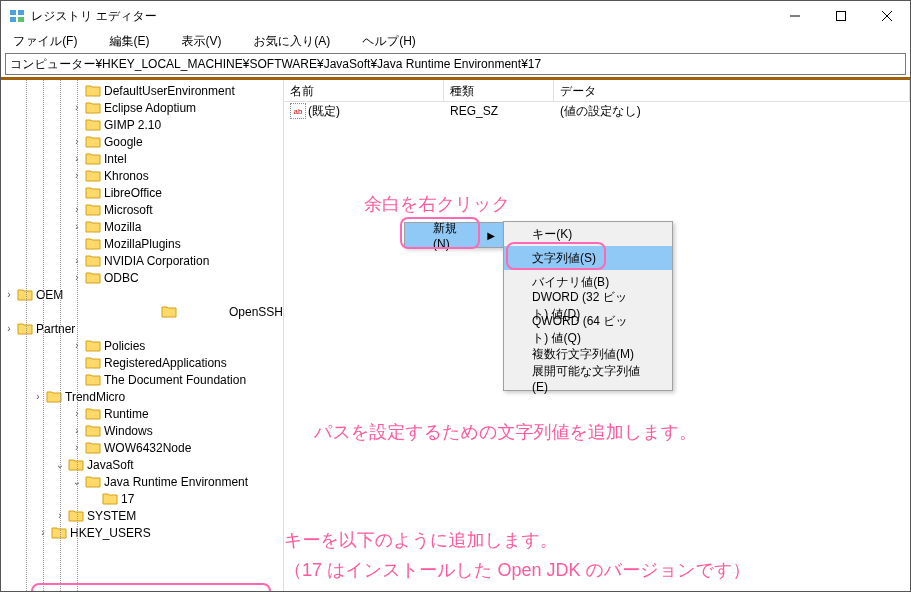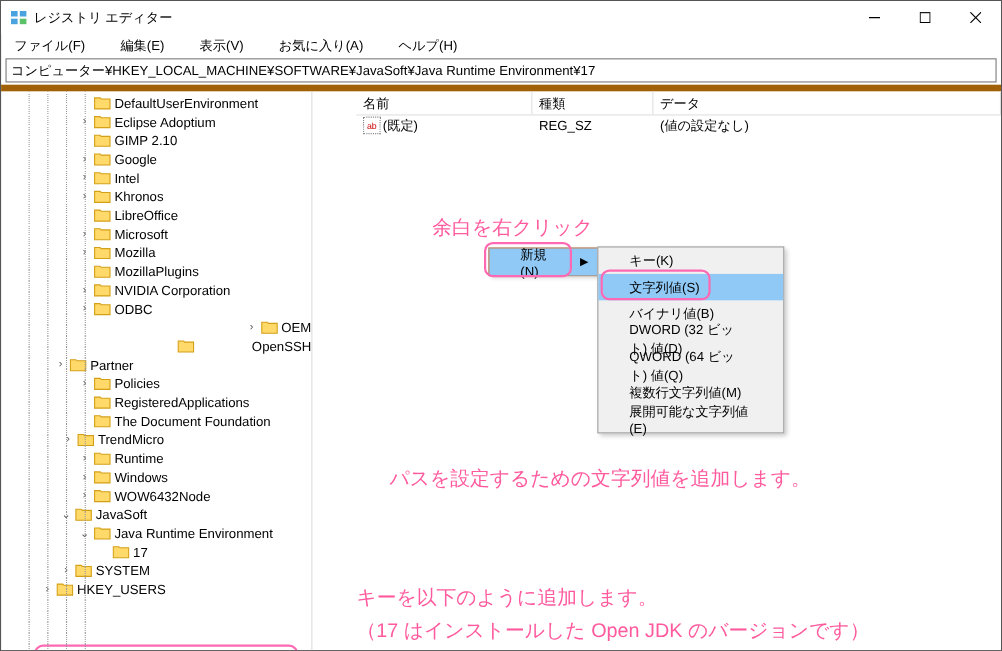--- a/index.html
+++ b/index.html
@@ -6,21 +6,21 @@
 body { background: #fff; width: 911px; height: 592px; overflow: hidden; position: relative; }
 .window { width: 911px; height: 592px; border: 1px solid #555; display: flex; flex-direction: column; background: #fff; }
 .titlebar { height: 30px; display: flex; align-items: center; padding-left: 8px; background: #fff; }
 .titlebar-icon { width: 16px; height: 16px; margin-right: 6px; }
 .title-text { flex: 1; font-size: 12px; }
 .win-controls { display: flex; height: 100%; }
 .win-btn { width: 46px; height: 100%; display: flex; align-items: center; justify-content: center; font-size: 14px; font-family: "Segoe MDL2 Assets", sans-serif; }
 .menubar { height: 20px; display: flex; align-items: center; padding-left: 4px; gap: 16px; }
 .menu-item { padding: 2px 8px; font-size: 12px; }
 .addressbar { height: 22px; border: 1px solid #7a7a7a; margin: 2px 4px; padding: 2px 4px; font-size: 12px; background: #fff; }
-.content { flex: 1; display: flex; border-top: 6px solid #a16207; gap: 40px; }
+.content { flex: 1; display: flex; border-top: 3px solid #a16207; }
 .tree-pane { width: 283px; border-right: 1px solid #ddd; overflow: hidden; position: relative; }
 .tree { padding: 2px 0; }
 .tree-node { display: flex; align-items: center; height: 17px; white-space: nowrap; }
 .chevron { width: 16px; height: 16px; display: inline-flex; align-items: center; justify-content: center; font-size: 10px; color: #555; }
 .folder-icon { width: 16px; height: 14px; margin-right: 3px; display: inline-flex; align-items: center; }
 .tree-label { font-size: 12px; }
 .sel-box { position: absolute; border: 2px solid #ff69b4; border-radius: 8px; pointer-events: none; }
 .list-pane { flex: 1; position: relative; }
 .list-header { display: flex; height: 22px; border-bottom: 1px solid #e0e0e0; }
 .col { padding: 3px 6px; font-size: 12px; border-right: 1px solid #e0e0e0; }
@@ -189,39 +189,39 @@
           </div>
           <div class="tree-node" style="padding-left: 68px;">
             <span class="chevron">›</span>
             <span class="folder-icon">
               <svg width="16" height="14" viewBox="0 0 16 14">
                 <path d="M1 2h5l1 1h8v9H1z" fill="#ffd96a" stroke="#d4a017"></path>
               </svg>
             </span>
             <span class="tree-label">ODBC</span>
           </div>
-          <div class="tree-node" style=" justify-content: flex-end;">
+          <div class="tree-node" style="">
             <span class="chevron">›</span>
             <span class="folder-icon">
               <svg width="16" height="14" viewBox="0 0 16 14">
                 <path d="M1 2h5l1 1h8v9H1z" fill="#ffd96a" stroke="#d4a017"></path>
               </svg>
             </span>
             <span class="tree-label">OEM</span>
           </div>
           <div class="tree-node" style="padding-left: 96px; justify-content: space-between;">
             <span class="chevron"></span>
             <span class="folder-icon">
               <svg width="16" height="14" viewBox="0 0 16 14">
                 <path d="M1 2h5l1 1h8v9H1z" fill="#ffd96a" stroke="#d4a017"></path>
               </svg>
             </span>
             <span class="tree-label">OpenSSH</span>
           </div>
-          <div class="tree-node" style=" margin-left: 46px;">
+          <div class="tree-node" style="">
             <span class="chevron">›</span>
             <span class="folder-icon">
               <svg width="16" height="14" viewBox="0 0 16 14">
                 <path d="M1 2h5l1 1h8v9H1z" fill="#ffd96a" stroke="#d4a017"></path>
               </svg>
             </span>
             <span class="tree-label">Partner</span>
           </div>
           <div class="tree-node" style="padding-left: 68px;">
             <span class="chevron">›</span>
@@ -243,21 +243,21 @@
           </div>
           <div class="tree-node" style="padding-left: 68px;">
             <span class="chevron"></span>
             <span class="folder-icon">
               <svg width="16" height="14" viewBox="0 0 16 14">
                 <path d="M1 2h5l1 1h8v9H1z" fill="#ffd96a" stroke="#d4a017"></path>
               </svg>
             </span>
             <span class="tree-label">The Document Foundation</span>
           </div>
-          <div class="tree-node" style="padding-left: 29px; margin-left: 24px;">
+          <div class="tree-node" style="padding-left: 29px;">
             <span class="chevron">›</span>
             <span class="folder-icon">
               <svg width="16" height="14" viewBox="0 0 16 14">
                 <path d="M1 2h5l1 1h8v9H1z" fill="#ffd96a" stroke="#d4a017"></path>
               </svg>
             </span>
             <span class="tree-label">TrendMicro</span>
           </div>
           <div class="tree-node" style="padding-left: 68px;">
             <span class="chevron">›</span>
@@ -380,19 +380,19 @@
             </div>
           <div class="ctx-item">
               <span>展開可能な文字列値(E)</span>
             </div>
         </div>
       </div>
 
       <div class="highlight-box" style="left:116px; top:137px; width:80px; height:32px;"></div>
       <div class="highlight-box" style="left:222px; top:162px; width:100px; height:28px;"></div>
 
-      <div class="annotation" style="left:69px; top:112px; font-size:18px;">余白を右クリック</div>
+      <div class="annotation" style="left:80px; top:112px; font-size:18px;">余白を右クリック</div>
       <div class="annotation" style="left:30px; top:340px; font-size:18px;">パスを設定するための文字列値を追加します。</div>
       <div class="annotation" style="left:0px; top:448px; font-size:18px;">キーを以下のように追加します。</div>
       <div class="annotation" style="left:0px; top:478px; font-size:18px;">（17 はインストールした Open JDK のバージョンです）</div>
     </div>
   </div>
 </div>
 
 </body></html>

